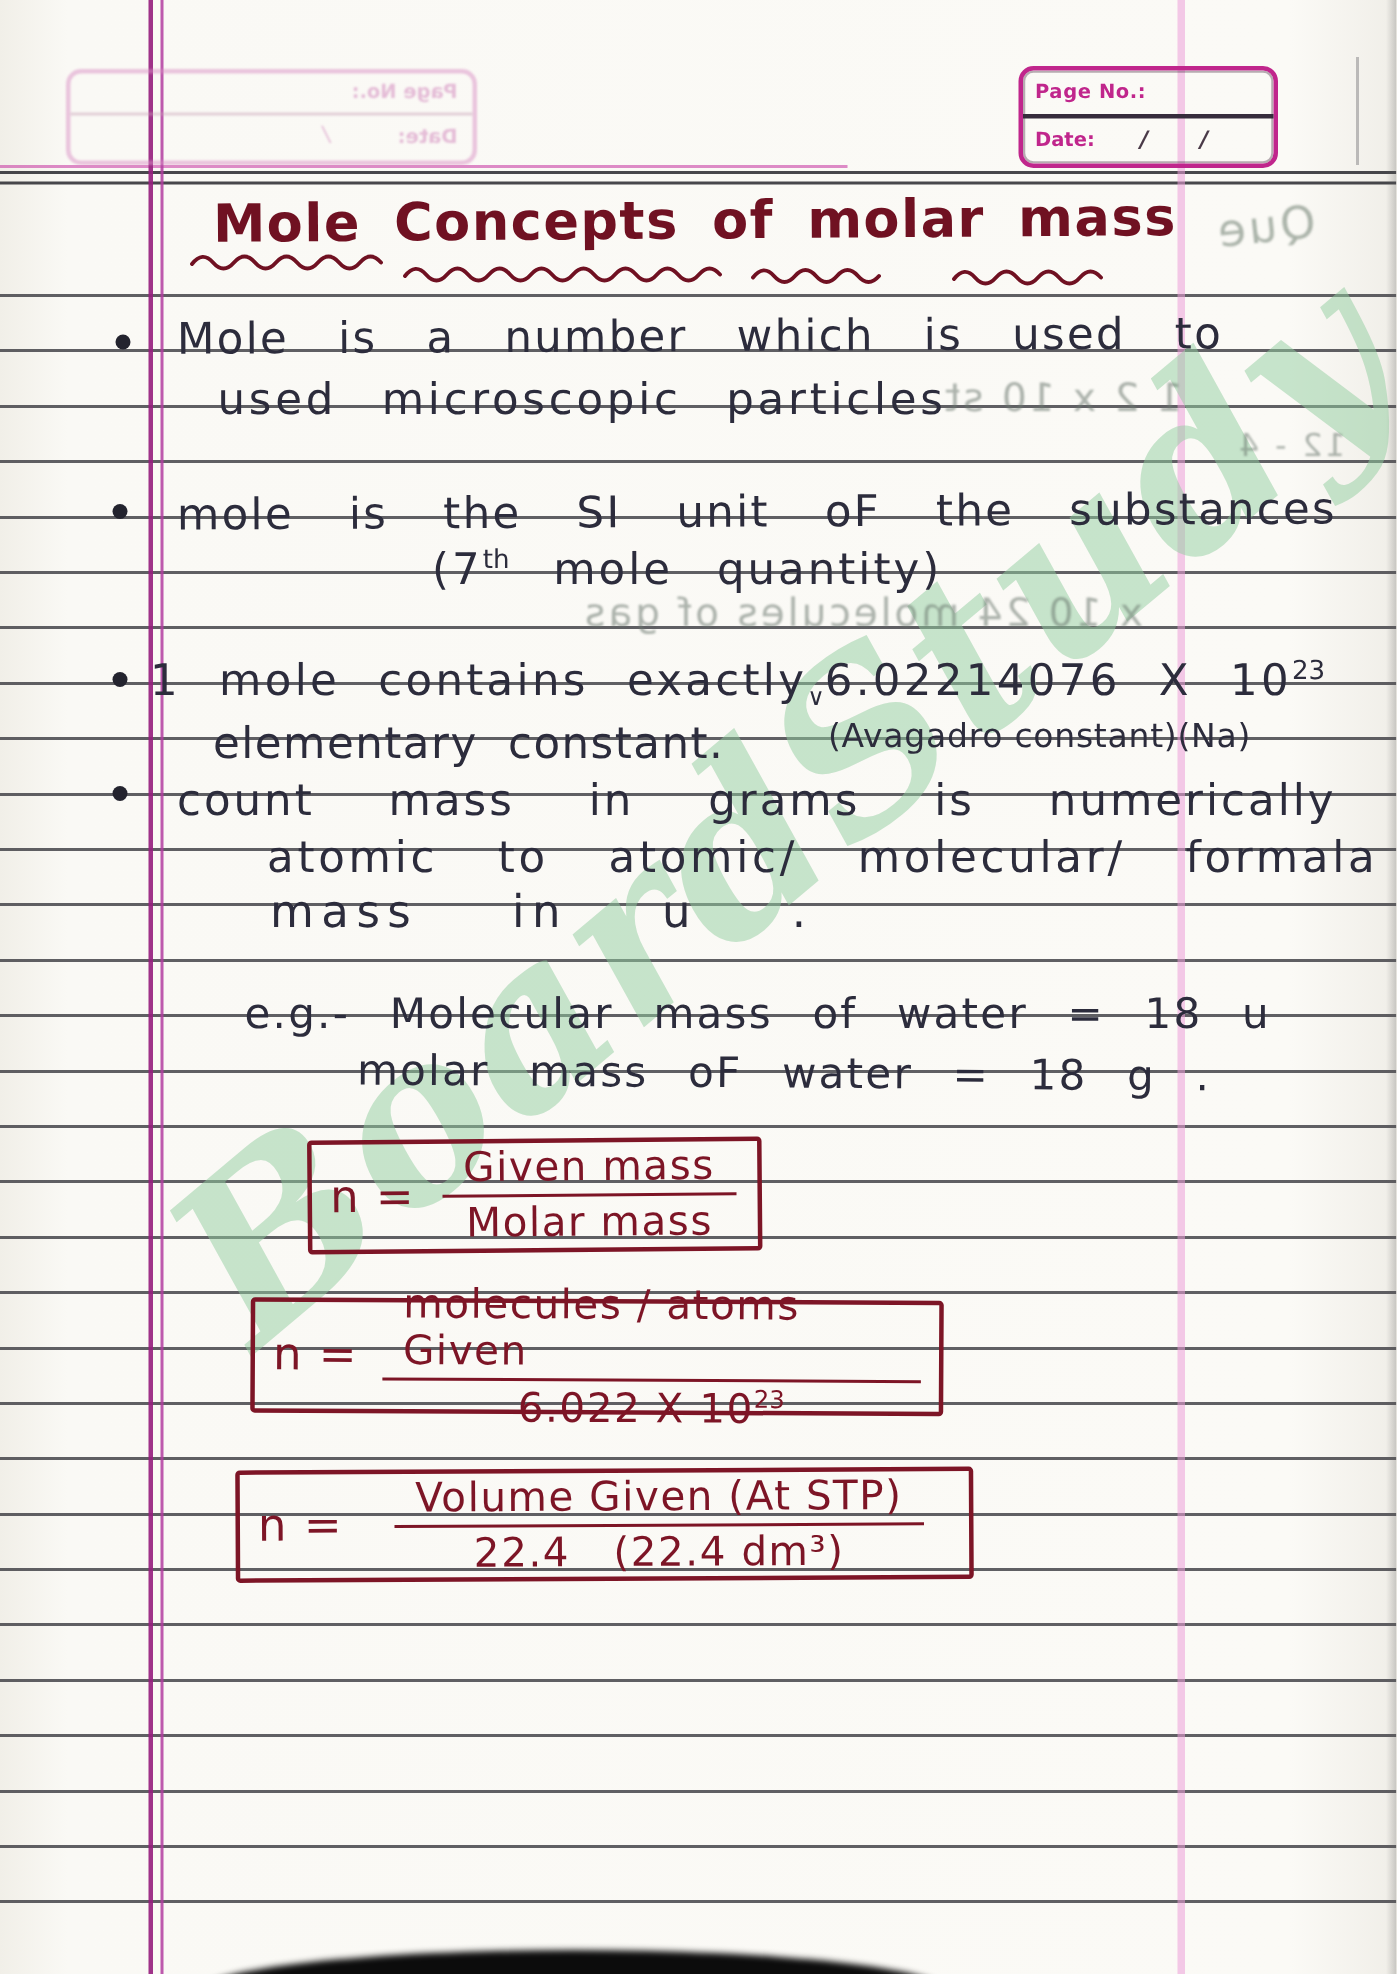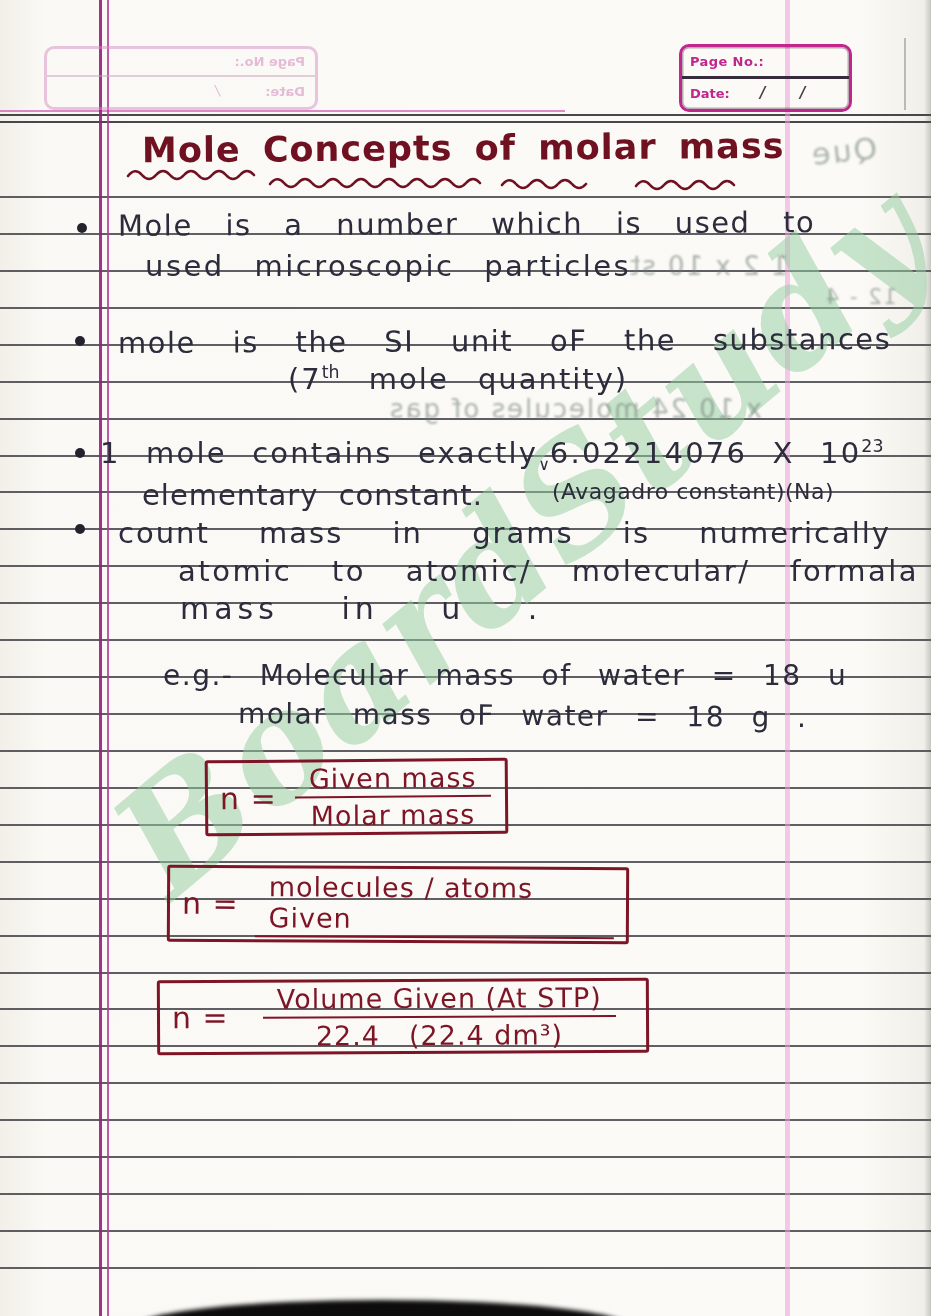--- a/index.html
+++ b/index.html
@@ -161,20 +161,21 @@
     <span class="frac">
       <span class="num">Given mass</span>
       <span class="den">Molar mass</span>
     </span>
   </div>
 
   <div class="fbox box2">
     <span class="lhs">n =</span>
     <span class="frac">
       <span class="num">molecules / atoms Given</span>
+      <span class="den"><span>6.022 X 10</span><sup class="e">23</sup></span>
     </span>
   </div>
 
   <div class="fbox box3">
     <span class="lhs">n =</span>
     <span class="frac">
       <span class="num">Volume Given (At STP)</span>
       <span class="den">22.4  (22.4 dm³)</span>
     </span>
   </div>

